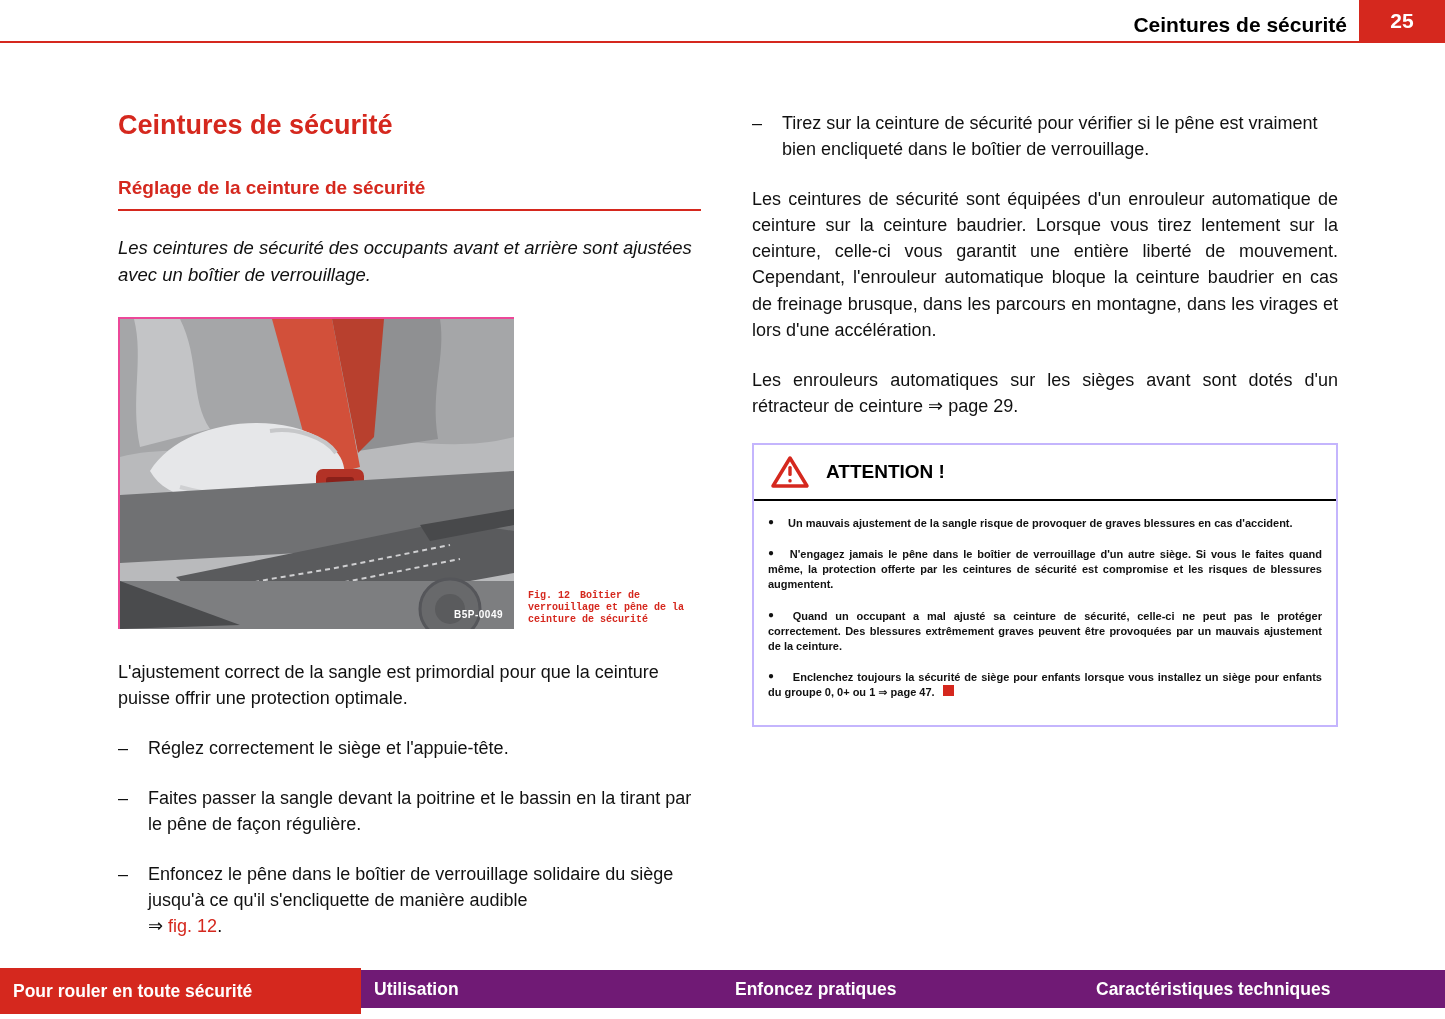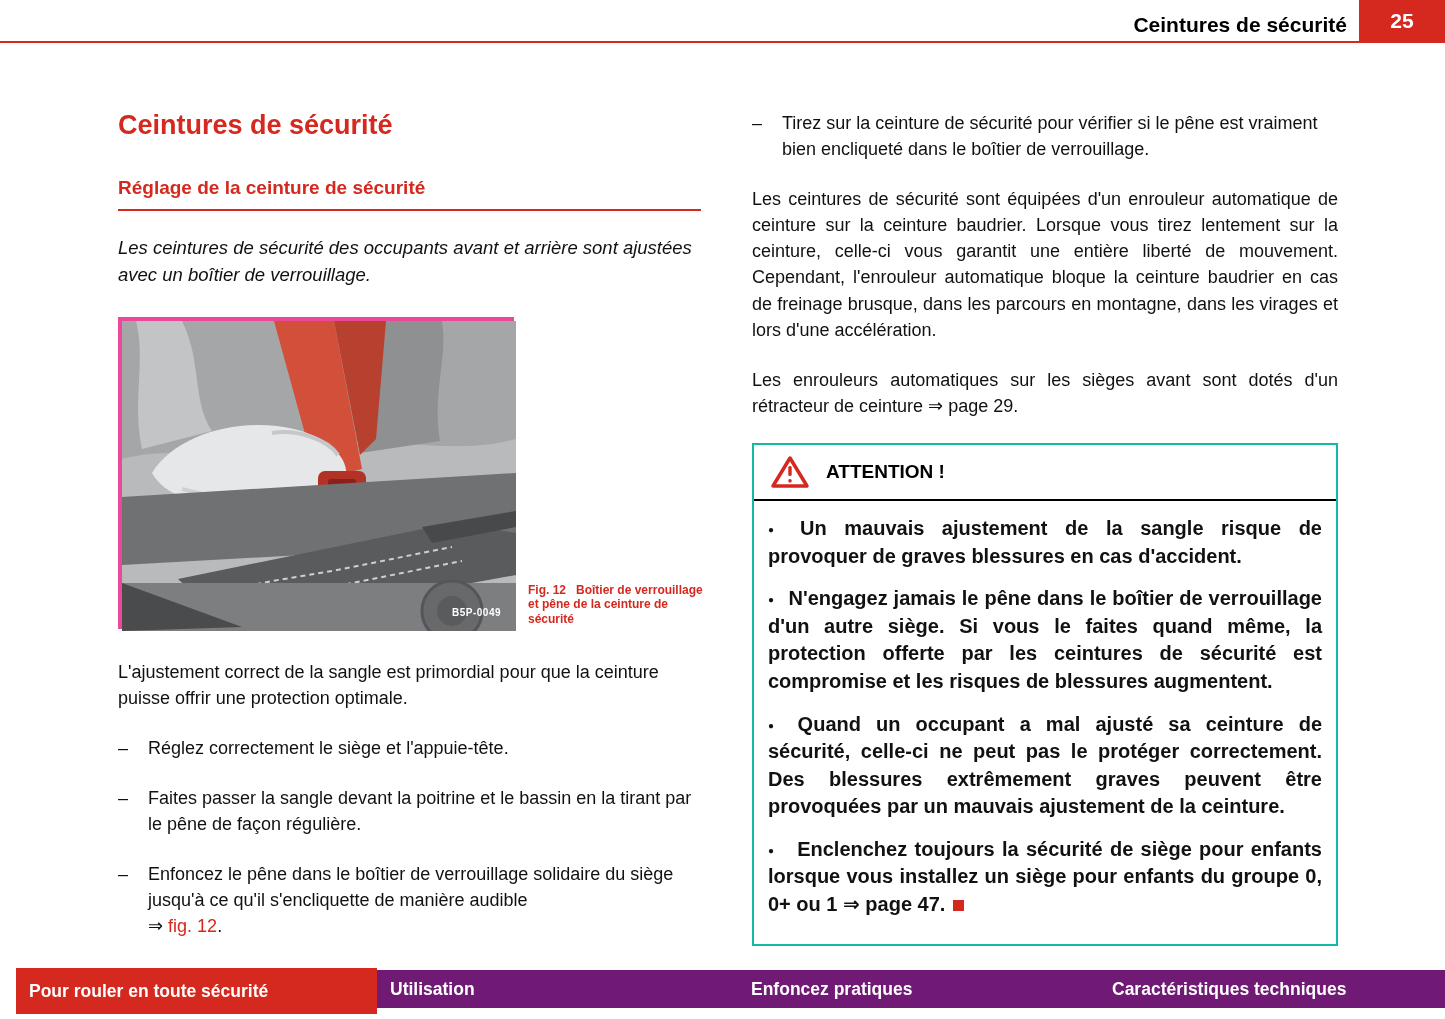--- a/index.html
+++ b/index.html
@@ -26,38 +26,38 @@
   .col-right p.body-p { text-align:justify; }
 
   .dash-list { list-style:none; }
   .dash-list li { position:relative; padding-left:30px; font-size:18px; line-height:1.45; margin-bottom:24px; }
   .dash-list li::before { content:"–"; position:absolute; left:0; top:0; }
 
   .red-link { color:#d5281e; cursor:pointer; text-decoration:none; }
 
   
   .figure-row { position:relative; width:583px; height:312px; margin-bottom:30px; }
-  .figure { position:absolute; left:0; top:0; width:396px; height:312px; border:4px solid #ec4899; background:#b9babc; }
+  .figure { position:absolute; left:0; top:0; width:396px; height:312px; border:2px solid #ec4899; background:#b9babc; }
   .figure svg { display:block; }
   .fig-code { position:absolute; right:9px; bottom:7px; color:#fff; font-weight:bold; font-size:10px; letter-spacing:.5px; }
   .fig-caption { position:absolute; left:410px; bottom:2px; width:175px; color:#d5281e; font-weight:bold;
-                 font-size:12px; line-height:1.22; }
+                 font-size:10px; line-height:1.22;font-family:Liberation Mono, monospace; }
   .fig-caption .cap-label { margin-right:10px; }
 
   
-  .warning-box { margin-top:12px; border:2px solid #14b8a6; background:#fff; }
+  .warning-box { margin-top:12px; border:2px solid #c4b5fd; background:#fff; }
   .warning-header { display:flex; align-items:center; gap:16px; padding:10px 16px; border-bottom:2px solid #000; }
   .warning-title { font-size:19px; font-weight:bold; color:#000; }
   .warn-list { list-style:none; padding:14px 14px 10px 14px; }
-  .warn-list li { font-size:20px; font-weight:bold; line-height:1.38; margin-bottom:15px; text-align:justify; }
+  .warn-list li { font-size:11px; font-weight:bold; line-height:1.38; margin-bottom:15px; text-align:justify; }
   .warn-list li::before { content:"●"; font-size:10px; vertical-align:2px; margin-right:14px; }
   .end-square { display:inline-block; width:11px; height:11px; background:#d5281e; margin-left:8px; }
 
   
-  .footer { position:absolute; left:16px; top:968px; width:1160px; height:51px; }
+  .footer { position:absolute; left:0; top:968px; width:1160px; height:51px; }
   .tab { position:absolute; top:2px; height:38px; width:361px; background:#701a75; color:#fff;
          font-weight:bold; font-size:17.5px; display:flex; align-items:center; padding-left:13px; cursor:pointer; }
   .tab.active { top:0; height:46px; background:#d5281e; }
   .tab1 { left:0; } .tab2 { left:361px; } .tab3 { left:722px; } .tab4 { left:1083px; width:362px; }
 </style>
 </head>
 <body>
 
 <div class="page">
 

